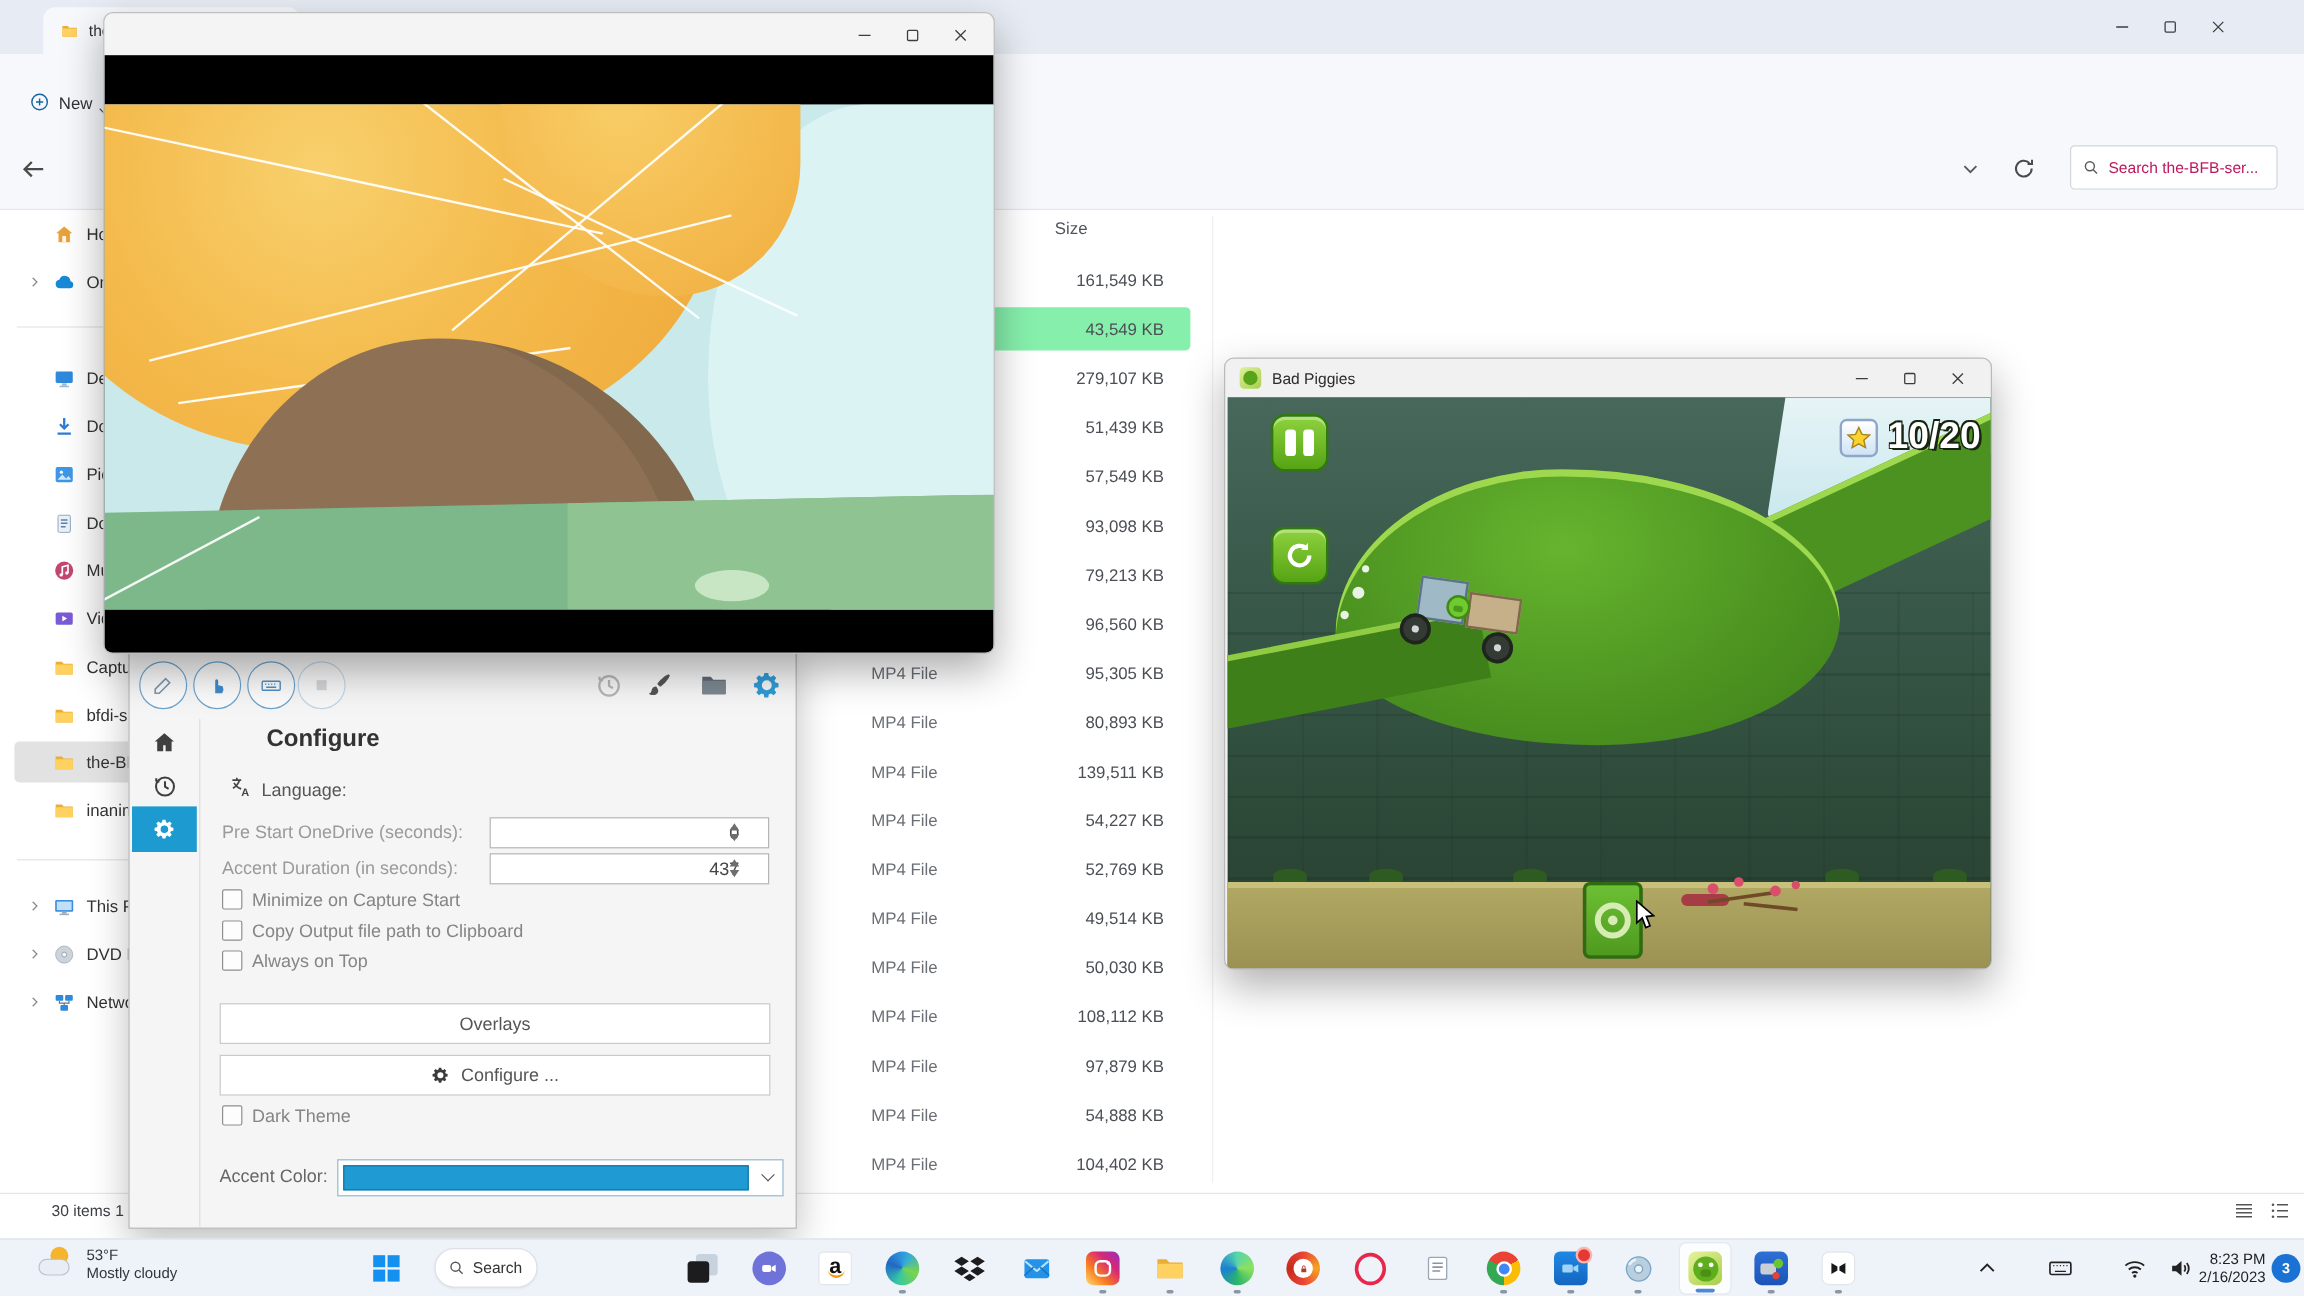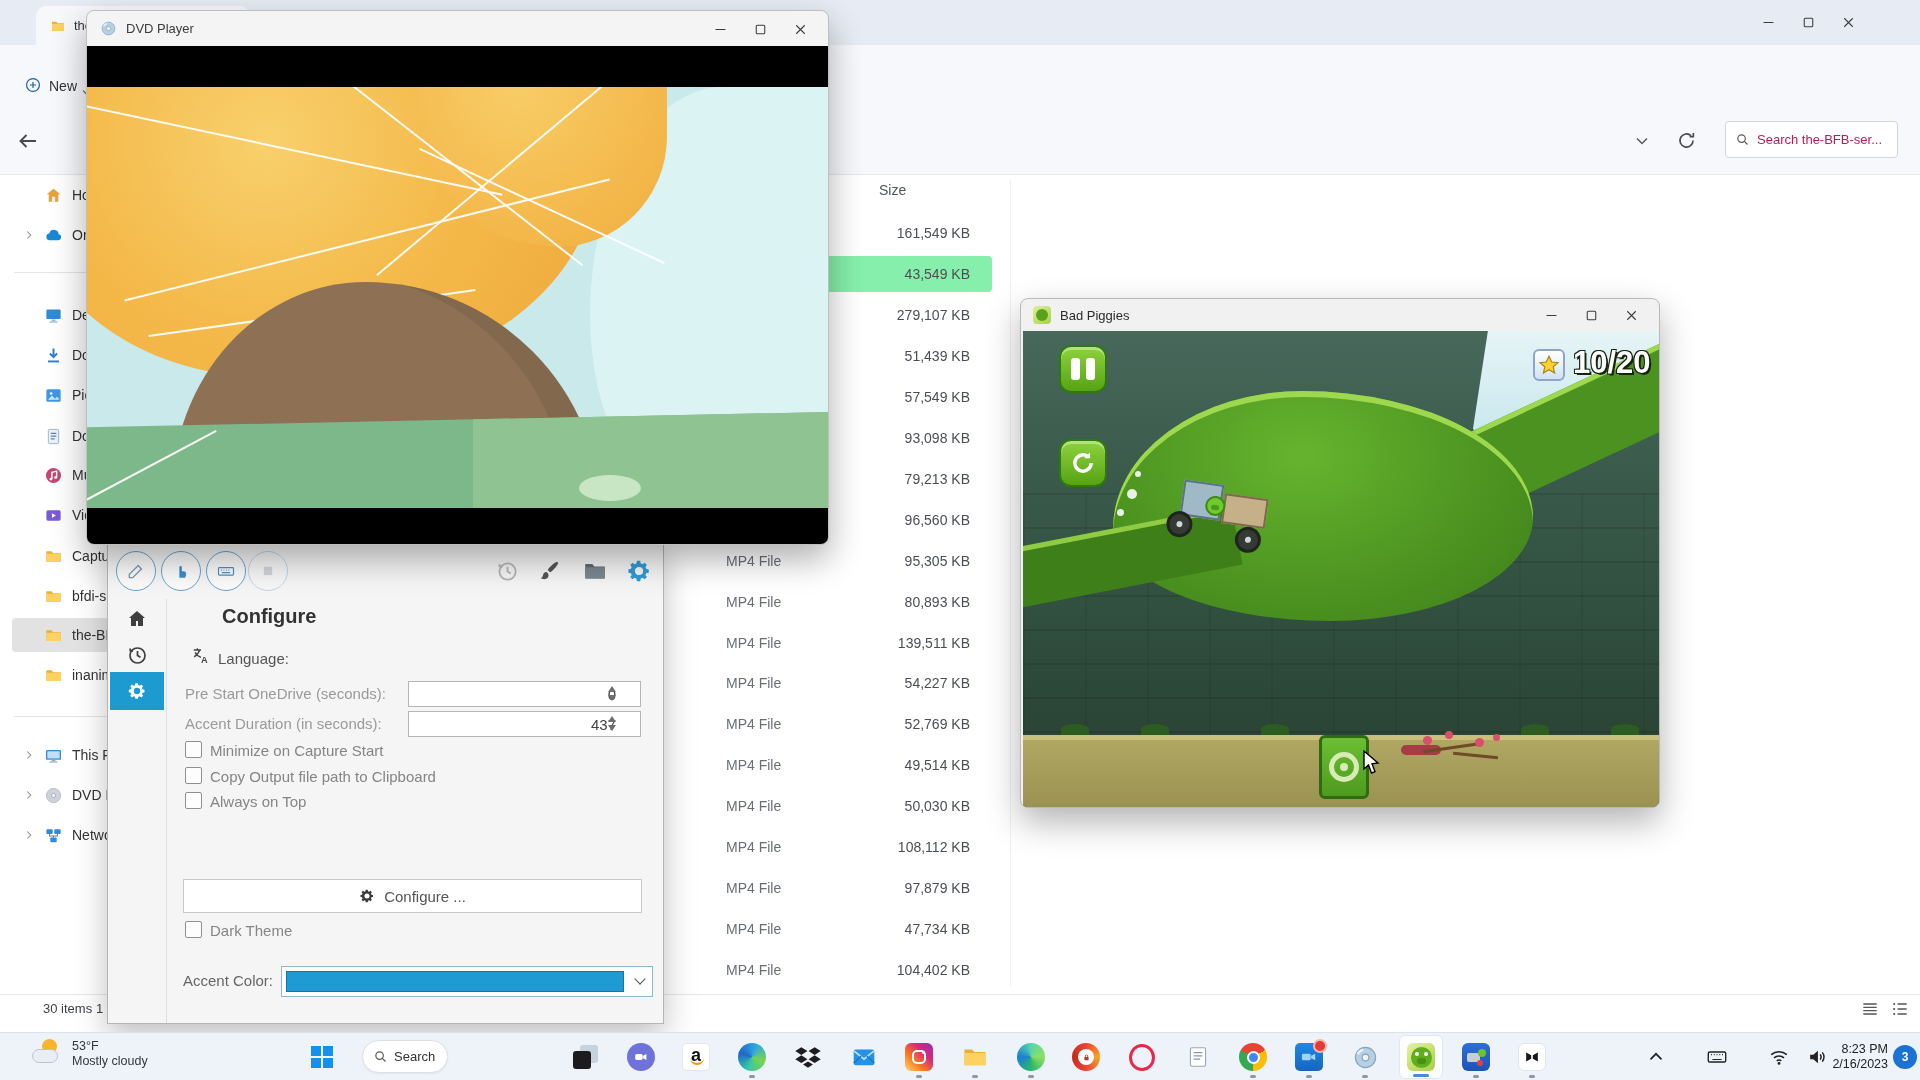--- a/index.html
+++ b/index.html
@@ -356,21 +356,21 @@
         <div class="frow" style="top: 829px;">
           <span class="ftype">MP4 File</span>
                  <span class="fsize">108,112 KB</span>
         </div>
         <div class="frow" style="top: 870px;">
           <span class="ftype">MP4 File</span>
                  <span class="fsize">97,879 KB</span>
         </div>
         <div class="frow" style="top: 911px;">
           <span class="ftype">MP4 File</span>
-                 <span class="fsize">47,734 KB</span>
+                 <span class="fsize">54,888 KB</span>
         </div>
         <div class="frow" style="top: 952px;">
           <span class="ftype">MP4 File</span>
                  <span class="fsize">104,402 KB</span>
         </div>
       </div>
     <div id="sidebar">
         <div class="side-item" style="top: 178px;">
           <span class="side-ico">
             <svg viewBox="0 0 24 24" width="100%" height="100%">
@@ -734,48 +734,41 @@
         </span>
     </div>
     <div id="capChecks">
         <span class="ckbox" style="left: 77px; top: 202px;"></span>
         <span class="cklab" style="left: 102px; top: 203px;">Minimize on Capture Start</span>
         <span class="ckbox" style="left: 77px; top: 228px;"></span>
         <span class="cklab" style="left: 102px; top: 229px;">Copy Output file path to Clipboard</span>
         <span class="ckbox" style="left: 77px; top: 253px;"></span>
         <span class="cklab" style="left: 102px; top: 254px;">Always on Top</span>
       </div>
+    <div class="cap-btn" style="top:297px">
+      <span>Overlays</span>
+    </div>
     <div class="cap-btn" style="top:340px">
       <span>
           <svg viewBox="0 0 24 24" width="100%" height="100%">
             <path fill-rule="evenodd" fill="#3c3c3c" d="M12 8.2a3.8 3.8 0 1 0 0 7.6 3.8 3.8 0 0 0 0-7.6Zm9 5.3v-3l-2.4-.5a6.9 6.9 0 0 0-.7-1.6l1.4-2-2.1-2.1-2 1.4a6.9 6.9 0 0 0-1.6-.7L13.1 2.6h-3l-.5 2.4c-.6.2-1.1.4-1.6.7L6 4.3 3.9 6.4l1.4 2c-.3.5-.5 1-.7 1.6l-2.4.5v3l2.4.5c.2.6.4 1.1.7 1.6l-1.4 2L6 19.7l2-1.4c.5.3 1 .5 1.6.7l.5 2.4h3l.5-2.4c.6-.2 1.1-.4 1.6-.7l2 1.4 2.1-2.1-1.4-2c.3-.5.5-1 .7-1.6Z"></path>
           </svg>
         </span>
       <span>Configure ...</span>
     </div>
     <span class="ckbox" style="left:77px;top:382px"></span>
     <span class="cklab" style="left:102px;top:383px">Dark Theme</span>
     <span class="cap-acc-label">Accent Color:</span>
     <div class="cap-acc">
       <span class="cap-swatch" id="accSwatch" style="background: rgb(31, 154, 211);"></span>
       <span class="cdown"></span>
     </div>
   </div>
 
   <div class="dvd">
-    <div class="dvd-title">
-      <span style="width:17px;height:17px">
-          <svg viewBox="0 0 24 24" width="100%" height="100%">
-            <circle cx="12" cy="12" r="9" fill="#b9cede" stroke="#7ca6c8"></circle>
-            <circle cx="12" cy="12" r="3" fill="#eef4fa" stroke="#7ca6c8"></circle>
-            <path d="M5 9a8 8 0 0 1 5-4" stroke="#e8f2fb" stroke-width="2" fill="none"></path>
-          </svg>
-        </span>
-      <span class="dvd-title-text">DVD Player</span>
-    </div>
     <div class="dvd-wcs">
       <span class="wc">
           <svg viewBox="0 0 24 24" width="100%" height="100%">
             <path d="M5 12h14" stroke="#3c3c3c" stroke-width="1.5"></path>
           </svg>
         </span>
       <span class="wc">
           <svg viewBox="0 0 24 24" width="100%" height="100%">
             <rect x="6" y="6" width="12" height="12" rx="1.5" stroke="#3c3c3c" stroke-width="1.5" fill="none"></rect>
           </svg>

